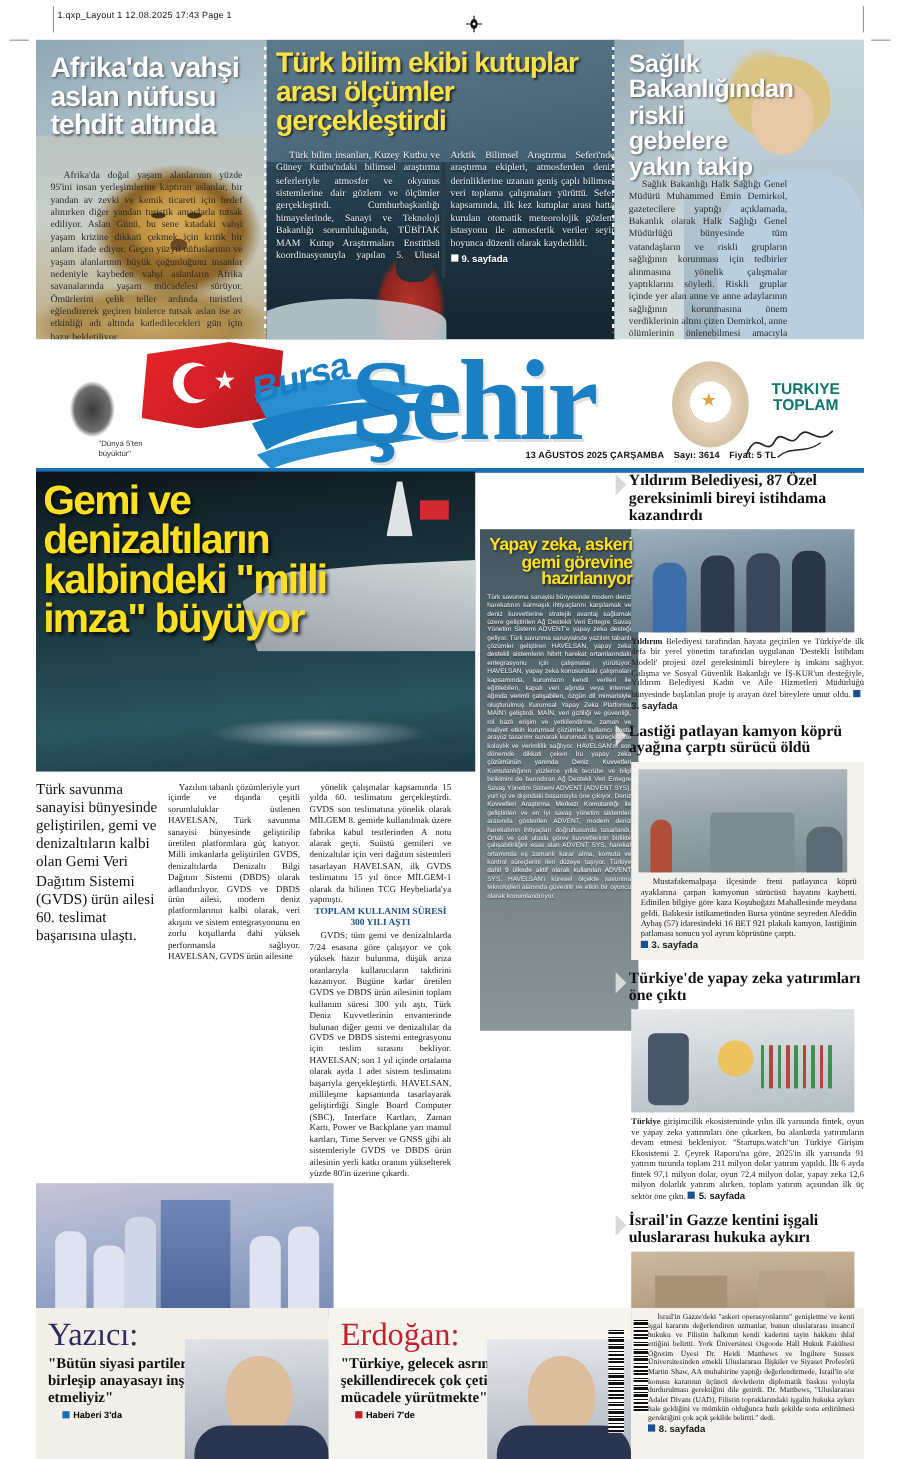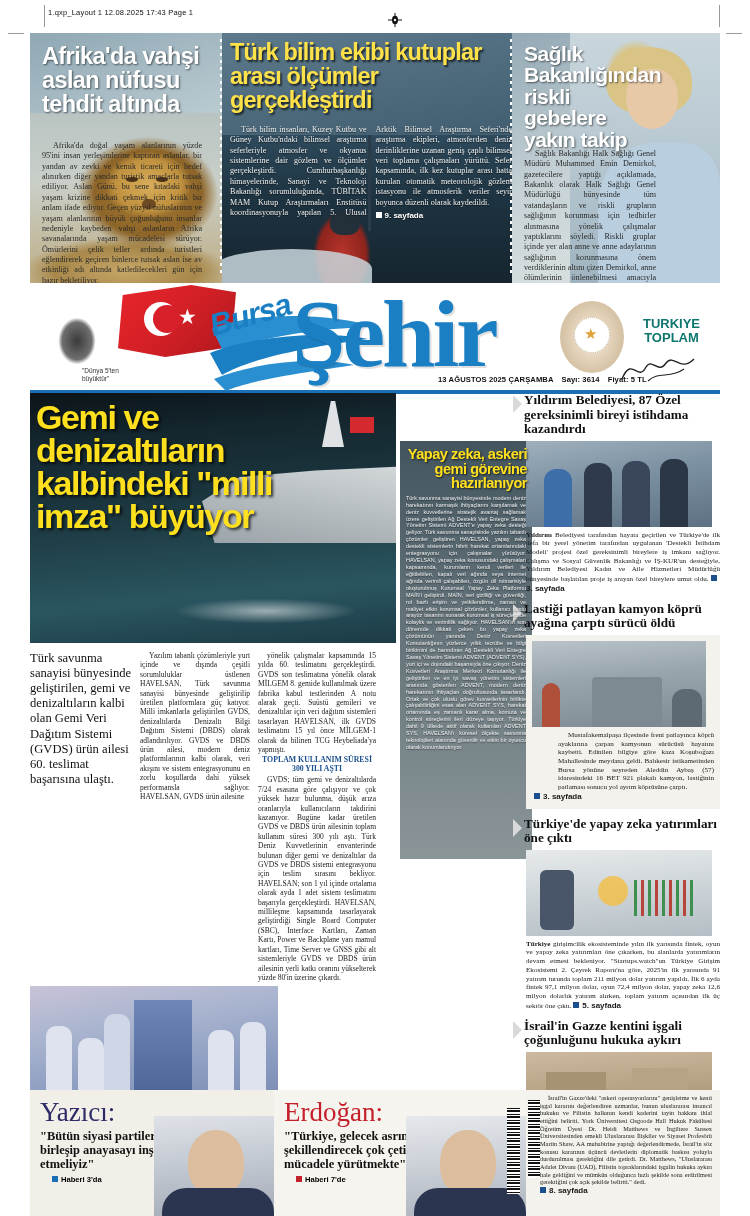--- a/index.html
+++ b/index.html
@@ -191,21 +191,21 @@
   .rblock .arrow{ position:absolute; left:-1px; top:2px; width:0; height:0;
      border-left:9px solid #d9d9d9; border-top:9px solid transparent; border-bottom:9px solid transparent;}
   .rphoto{ width:186px; height:86px; margin:0 0 4px 2px; position:relative; overflow:hidden;}
   .rp1{ background:linear-gradient(170deg,#9fb0bd 0%,#7e93a4 40%,#5d7183 100%);}
   .rp2{ background:linear-gradient(175deg,#b9c3c9 0%,#9aa6ad 40%,#7f8b93 100%);}
   .rp3{ background:linear-gradient(175deg,#e7eaec 0%,#cfd6da 45%,#b4bec4 100%);}
   .rp4{ background:linear-gradient(175deg,#cdb9a0 0%,#b7a184 45%,#8e7a5e 100%);}
   .rphoto .p{ position:absolute; bottom:0; width:28px; height:58px; border-radius:12px 12px 0 0;}
   .rbody{ font-size:7.1px; line-height:1.23; text-align:justify; color:#1a1a1a; margin-left:2px;}
   .rbody .lead-word{ font-weight:bold;}
-  .rbody .ind{ text-indent:10px; display:block;margin-left:24px;}
+  .rbody .ind{ text-indent:10px; display:block;}
   .tinted{ background:#f4f2ec; padding:6px 6px 7px 6px; margin-left:2px; }
 
   
   .bottom{ position:absolute; left:0; bottom:0; width:690px; height:118px; clear:both;}
   .bz{ position:absolute; top:0; height:144px; overflow:hidden; background:#f1efe8;}
   .bz1{ left:0; width:244px;}
   .bz2{ left:244px; width:252px; background:#f6f4ee;}
   .bz3{ left:496px; width:194px; background:#f4f2ec;}
   .bz .who{ font-family:"Liberation Serif", serif; font-weight:normal; font-size:27px; line-height:1;
      margin:9px 0 3px 10px;}
@@ -422,21 +422,21 @@
               background:repeating-linear-gradient(to right,#3f8f4f 0 3px,transparent 3px 7px,#b6453c 7px 10px,transparent 10px 14px)"></div>
         </div>
         <div class="rbody">
           <span class="lead-word">Türkiye</span><span> girişimcilik ekosisteminde yılın ilk yarısında fintek, oyun ve yapay zeka yatırımları öne çıkarken, bu alanlarda yatırımların devam etmesi bekleniyor. "Startups.watch"un Türkiye Girişim Ekosistemi 2. Çeyrek Raporu'na göre, 2025'in ilk yarısında 91 yatırım turunda toplam 211 milyon dolar yatırım yapıldı. İlk 6 ayda fintek 97,1 milyon dolar, oyun 72,4 milyon dolar, yapay zeka 12,6 milyon dolarlık yatırım alırken, toplam yatırım açısından ilk üç sektör öne çıktı.</span>
           <span class="pageref" style="display:inline;"><span class="sq"></span><span>5. sayfada</span></span>
         </div>
       </div>
 
       <div class="rblock">
         <div class="arrow"></div>
-        <h2>İsrail'in Gazze kentini işgali çoğunluğunu hukuka aykırı</h2>
+        <h2>İsrail'in Gazze kentini işgali uluslararası hukuka aykırı</h2>
         <div class="rphoto rp4">
           <div style="position:absolute;left:0;bottom:0;width:186px;height:34px;background:#8d7a5c"></div>
           <div style="position:absolute;left:20px;top:20px;width:60px;height:36px;background:#a89274"></div>
           <div style="position:absolute;left:106px;top:16px;width:56px;height:40px;background:#b7a286"></div>
         </div>
       </div>
     </div>
     <div class="clear"></div>
   </div>
 

